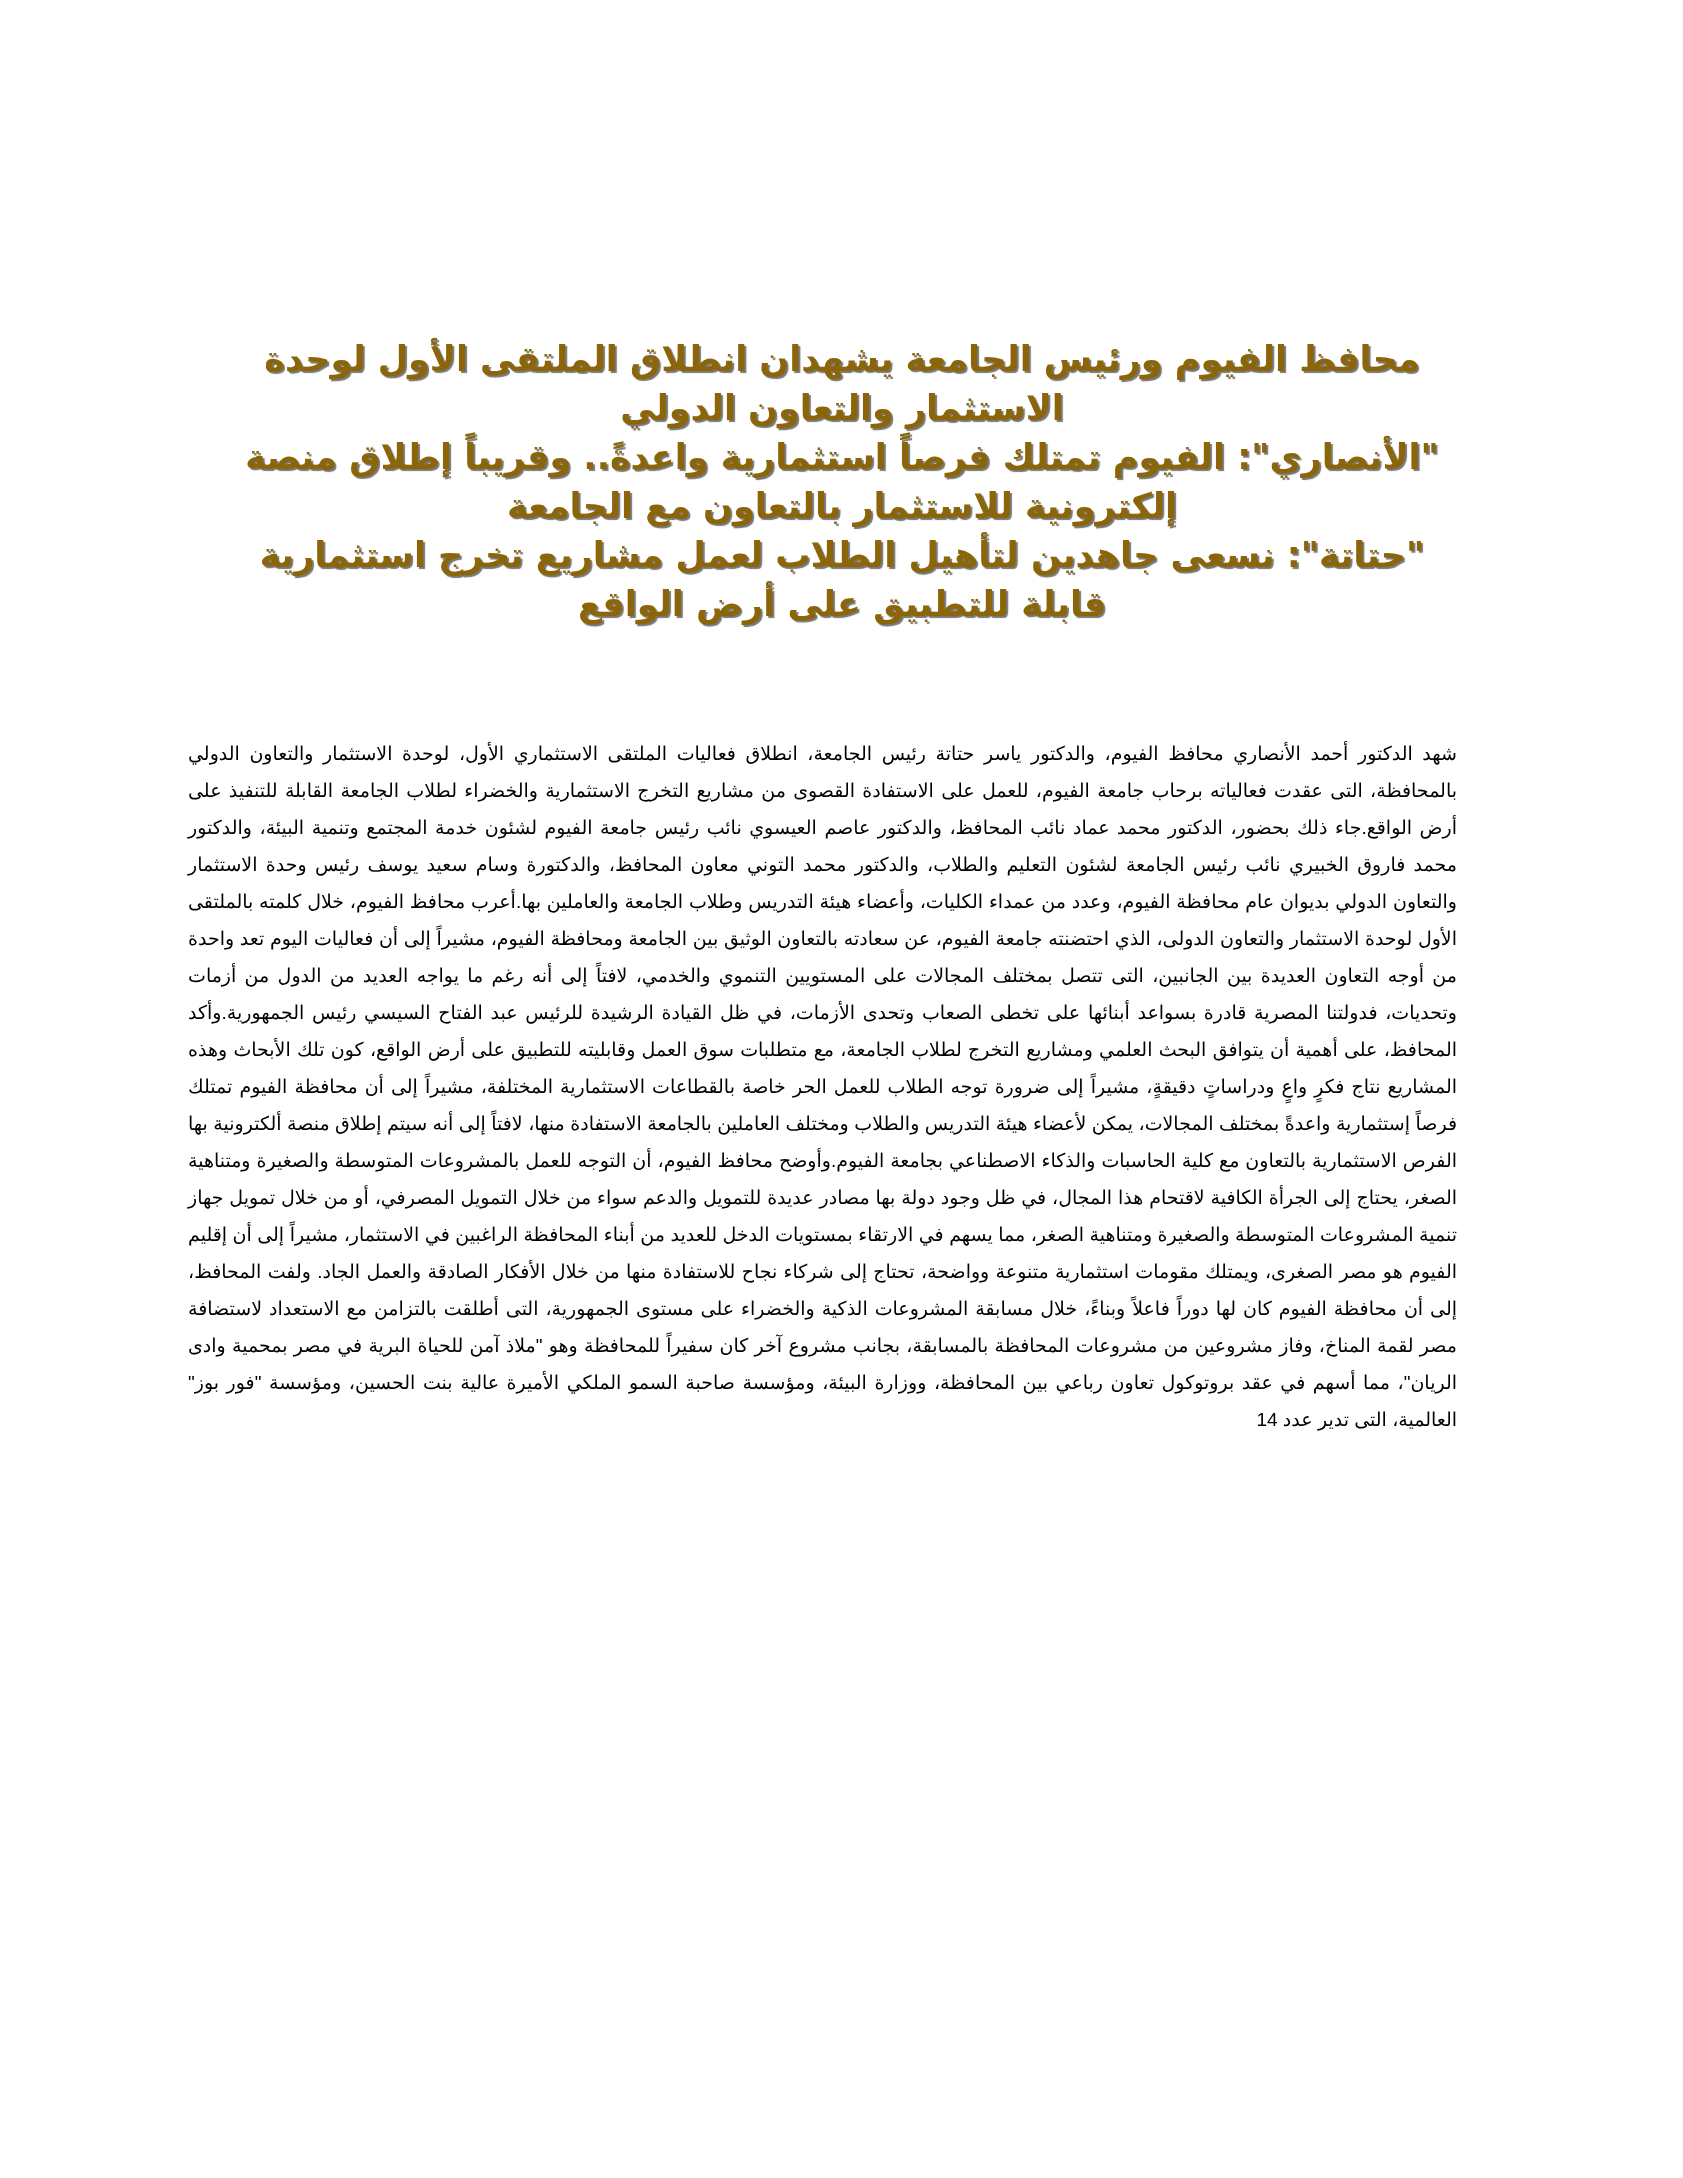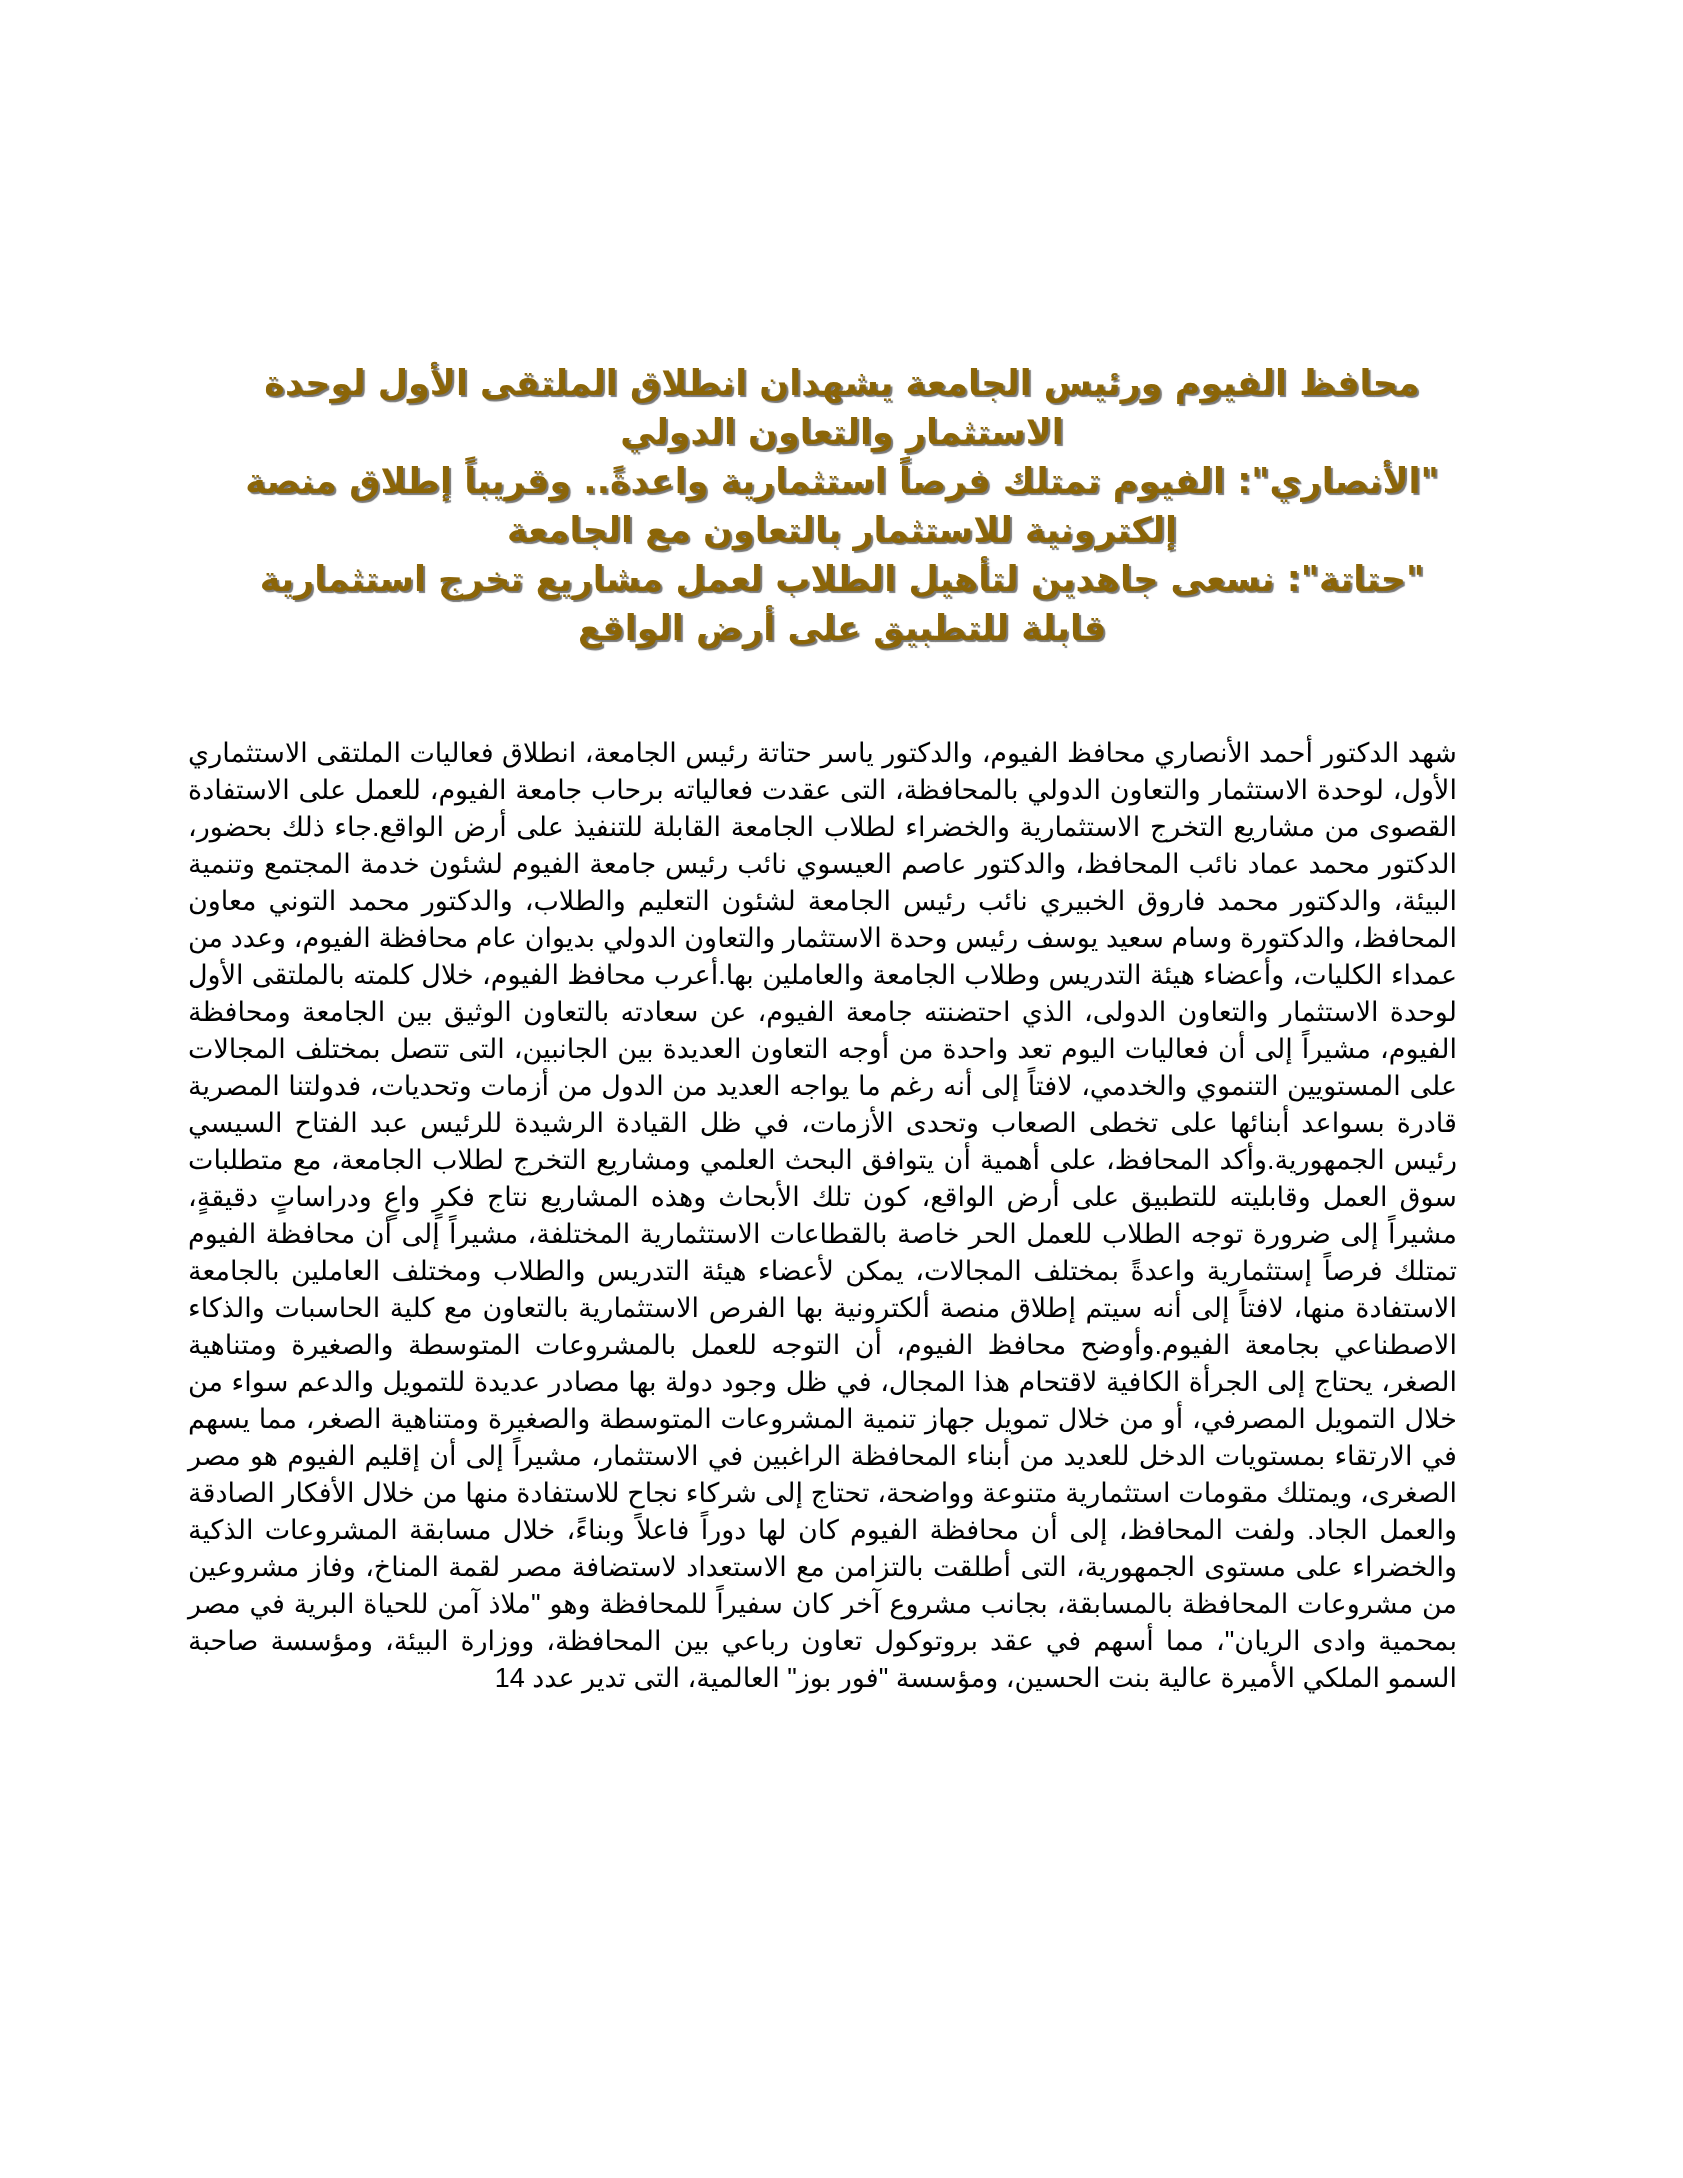--- a/index.html
+++ b/index.html
@@ -8,28 +8,27 @@
     position: absolute; left: 0; top: 0; width: 1683px; height: 2178px;
     background: #ffffff;
   }
   .headline-block {
     position: absolute; left: 226px; top: 335px; width: 1232px;
     direction: rtl; text-align: center;
     font-family: "DejaVu Sans", sans-serif; font-weight: bold;
     font-size: 35px; line-height: 49px;
     color: #8B6508;
     text-shadow: 2px 2px 1px #777777;
-    margin-top: 24px;
   }
   .headline-line { display: block; }
   .body-text {
     position: absolute; left: 188px; top: 735px; width: 1269px;
     direction: rtl; text-align: justify; text-align-last: right;
     font-family: "Liberation Sans", sans-serif;
-    font-size: 27px; line-height: 37px;
+    font-size: 19px; line-height: 37px;
     color: #000000;
   }
 </style>
 </head>
 <body>
 
 <div class="page">
   <div class="headline-block" style="color: rgb(139, 101, 8);">
     <span class="headline-line">محافظ الفيوم ورئيس الجامعة يشهدان انطلاق الملتقى الأول لوحدة الاستثمار والتعاون الدولي</span>
     <span class="headline-line">"الأنصاري": الفيوم تمتلك فرصاً استثمارية واعدةً.. وقريباً إطلاق منصة إلكترونية للاستثمار بالتعاون مع الجامعة</span>

